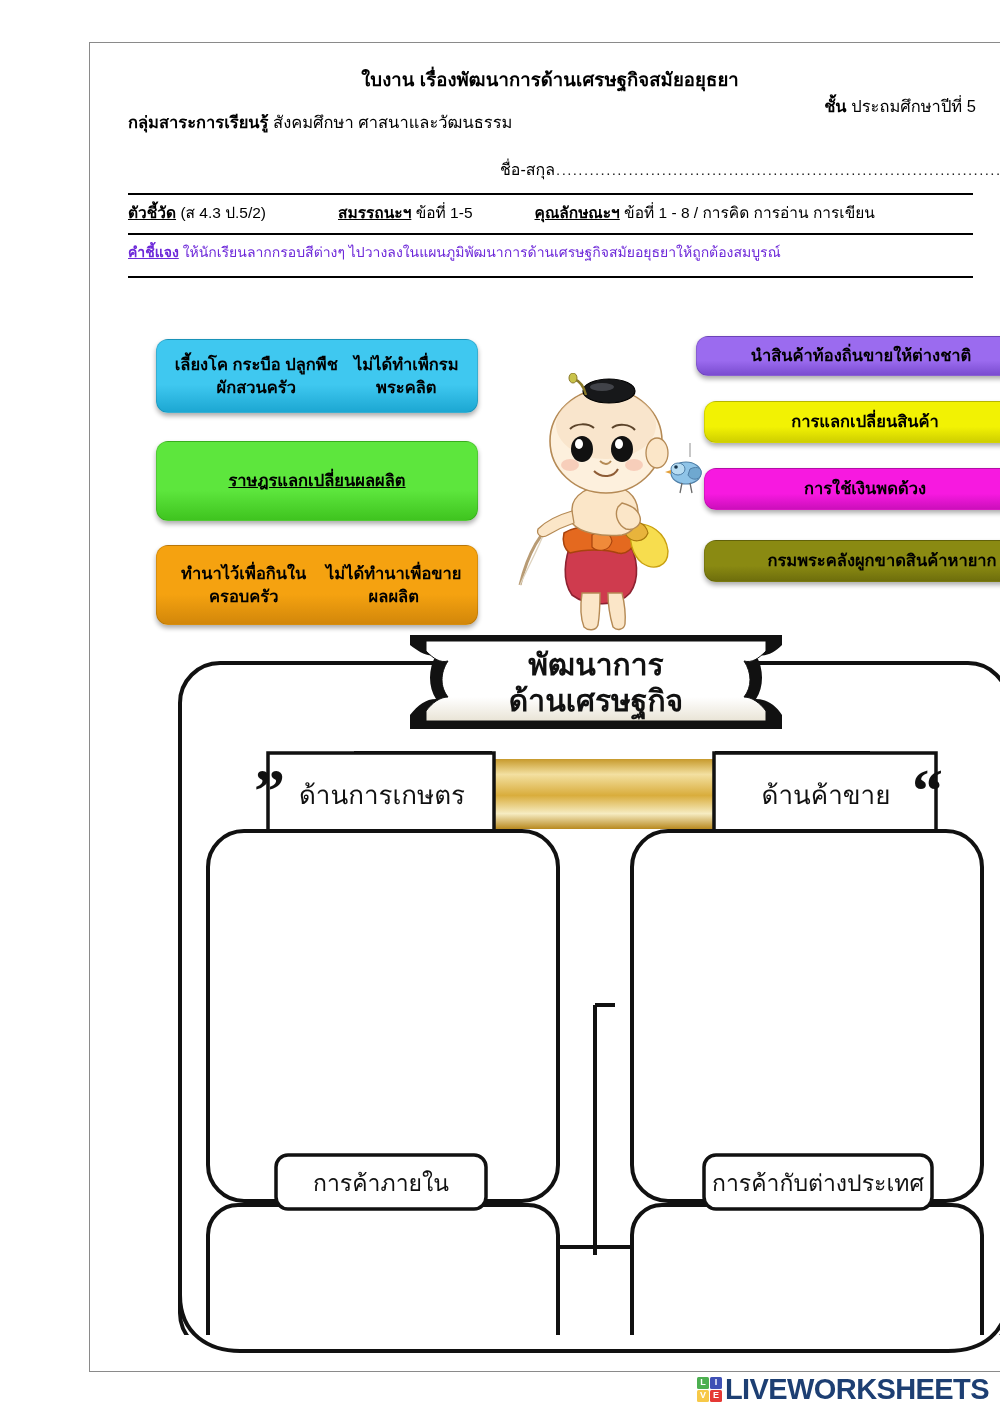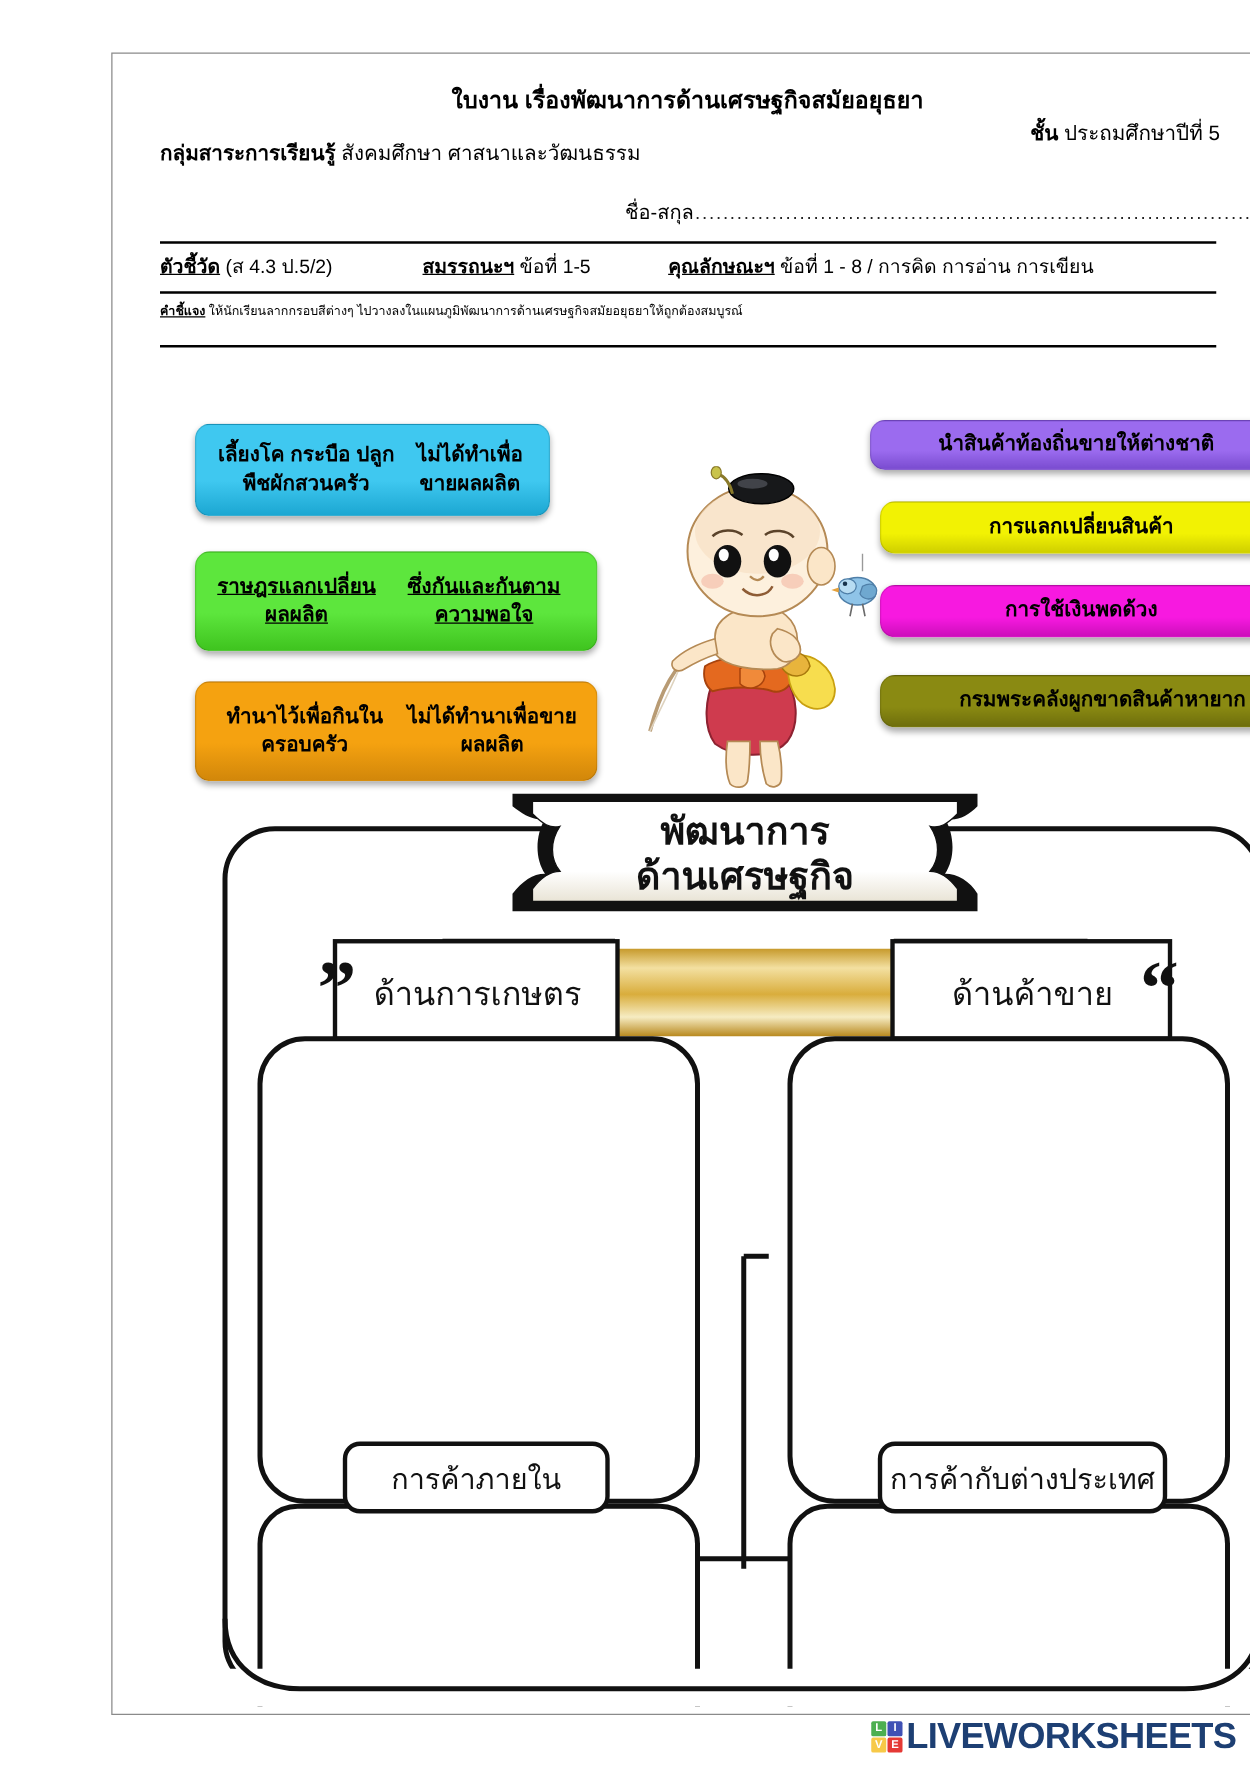--- a/index.html
+++ b/index.html
@@ -105,22 +105,22 @@
   }
   #indicator-strip .sp1 { width: 72px; display:inline-block; }
   #indicator-strip .sp2 { width: 62px; display:inline-block; }
 
   
   #instruction {
     position: absolute;
     left: 38px;
     top: 198px;
     width: 860px;
-    font-size: 10px;
-    color: #000000;
+    font-size: 14px;
+    color: #6d28d9;
     white-space: nowrap;
   }
   #instruction .u { text-decoration: underline; font-weight: bold; }
 
   
   .chip {
     position: absolute;
     border-radius: 12px;
     box-sizing: border-box;
     display: flex;
@@ -129,21 +129,21 @@
     text-align: center;
     font-weight: bold;
     color: #000;
     font-size: 16.5px;
     line-height: 1.42;
     padding: 4px 10px;
     box-shadow: 0 3px 5px rgba(0,0,0,.33);
     border: 1px solid rgba(0,0,0,.12);
   }
 
-  #chip-l1 { left: 66px;  top: 296px; width: 284px; height: 74px; }
+  #chip-l1 { left: 66px;  top: 296px; width: 322px; height: 74px; }
   #chip-l2 { left: 66px;  top: 398px; width: 322px; height: 80px; text-decoration: underline; }
   #chip-l3 { left: 66px;  top: 502px; width: 322px; height: 80px; }
 
   #chip-r1 { left: 606px; top: 293px; width: 330px; height: 40px; }
   #chip-r2 { left: 614px; top: 358px; width: 322px; height: 42px; }
   #chip-r3 { left: 614px; top: 425px; width: 322px; height: 42px; }
   #chip-r4 { left: 614px; top: 497px; width: 322px; height: 42px; padding-left: 44px; }
 
   
   #cartoon {
@@ -237,26 +237,25 @@
   <div id="instruction">
     <span class="u">คำชี้แจง</span>
     <span>ให้นักเรียนลากกรอบสีต่างๆ ไปวางลงในแผนภูมิพัฒนาการด้านเศรษฐกิจสมัยอยุธยาให้ถูกต้องสมบูรณ์</span>
   </div>
 
   <div class="hrule" id="rule-3"></div>
 
   <div class="chip" id="chip-l1" style="background: linear-gradient(rgb(63, 200, 240) 0%, rgb(63, 200, 240) 62%, rgb(28, 167, 210) 100%);">
       <span>เลี้ยงโค กระบือ ปลูกพืชผักสวนครัว</span>
       <br>
-      <span>ไม่ได้ทำเพื่อขายผลผลิต</span>
+      <span>ไม่ได้ทำเพื่กรมพระคลิต</span>
     </div>
   <div class="chip" id="chip-l2" style="background: linear-gradient(rgb(93, 230, 61) 0%, rgb(93, 230, 61) 62%, rgb(63, 196, 31) 100%);">
       <span>ราษฎรแลกเปลี่ยนผลผลิต</span>
       <br>
-      <span>ซึ่งกันและกันตามความพอใจ</span>
     </div>
   <div class="chip" id="chip-l3" style="background: linear-gradient(rgb(245, 162, 16) 0%, rgb(245, 162, 16) 62%, rgb(210, 135, 10) 100%);">
       <span>ทำนาไว้เพื่อกินในครอบครัว</span>
       <br>
       <span>ไม่ได้ทำนาเพื่อขายผลผลิต</span>
     </div>
 
   <div class="chip" id="chip-r1" style="background: linear-gradient(rgb(155, 107, 239) 0%, rgb(155, 107, 239) 62%, rgb(122, 76, 208) 100%);">
       <span>นำสินค้าท้องถิ่นขายให้ต่างชาติ</span>
     </div>

